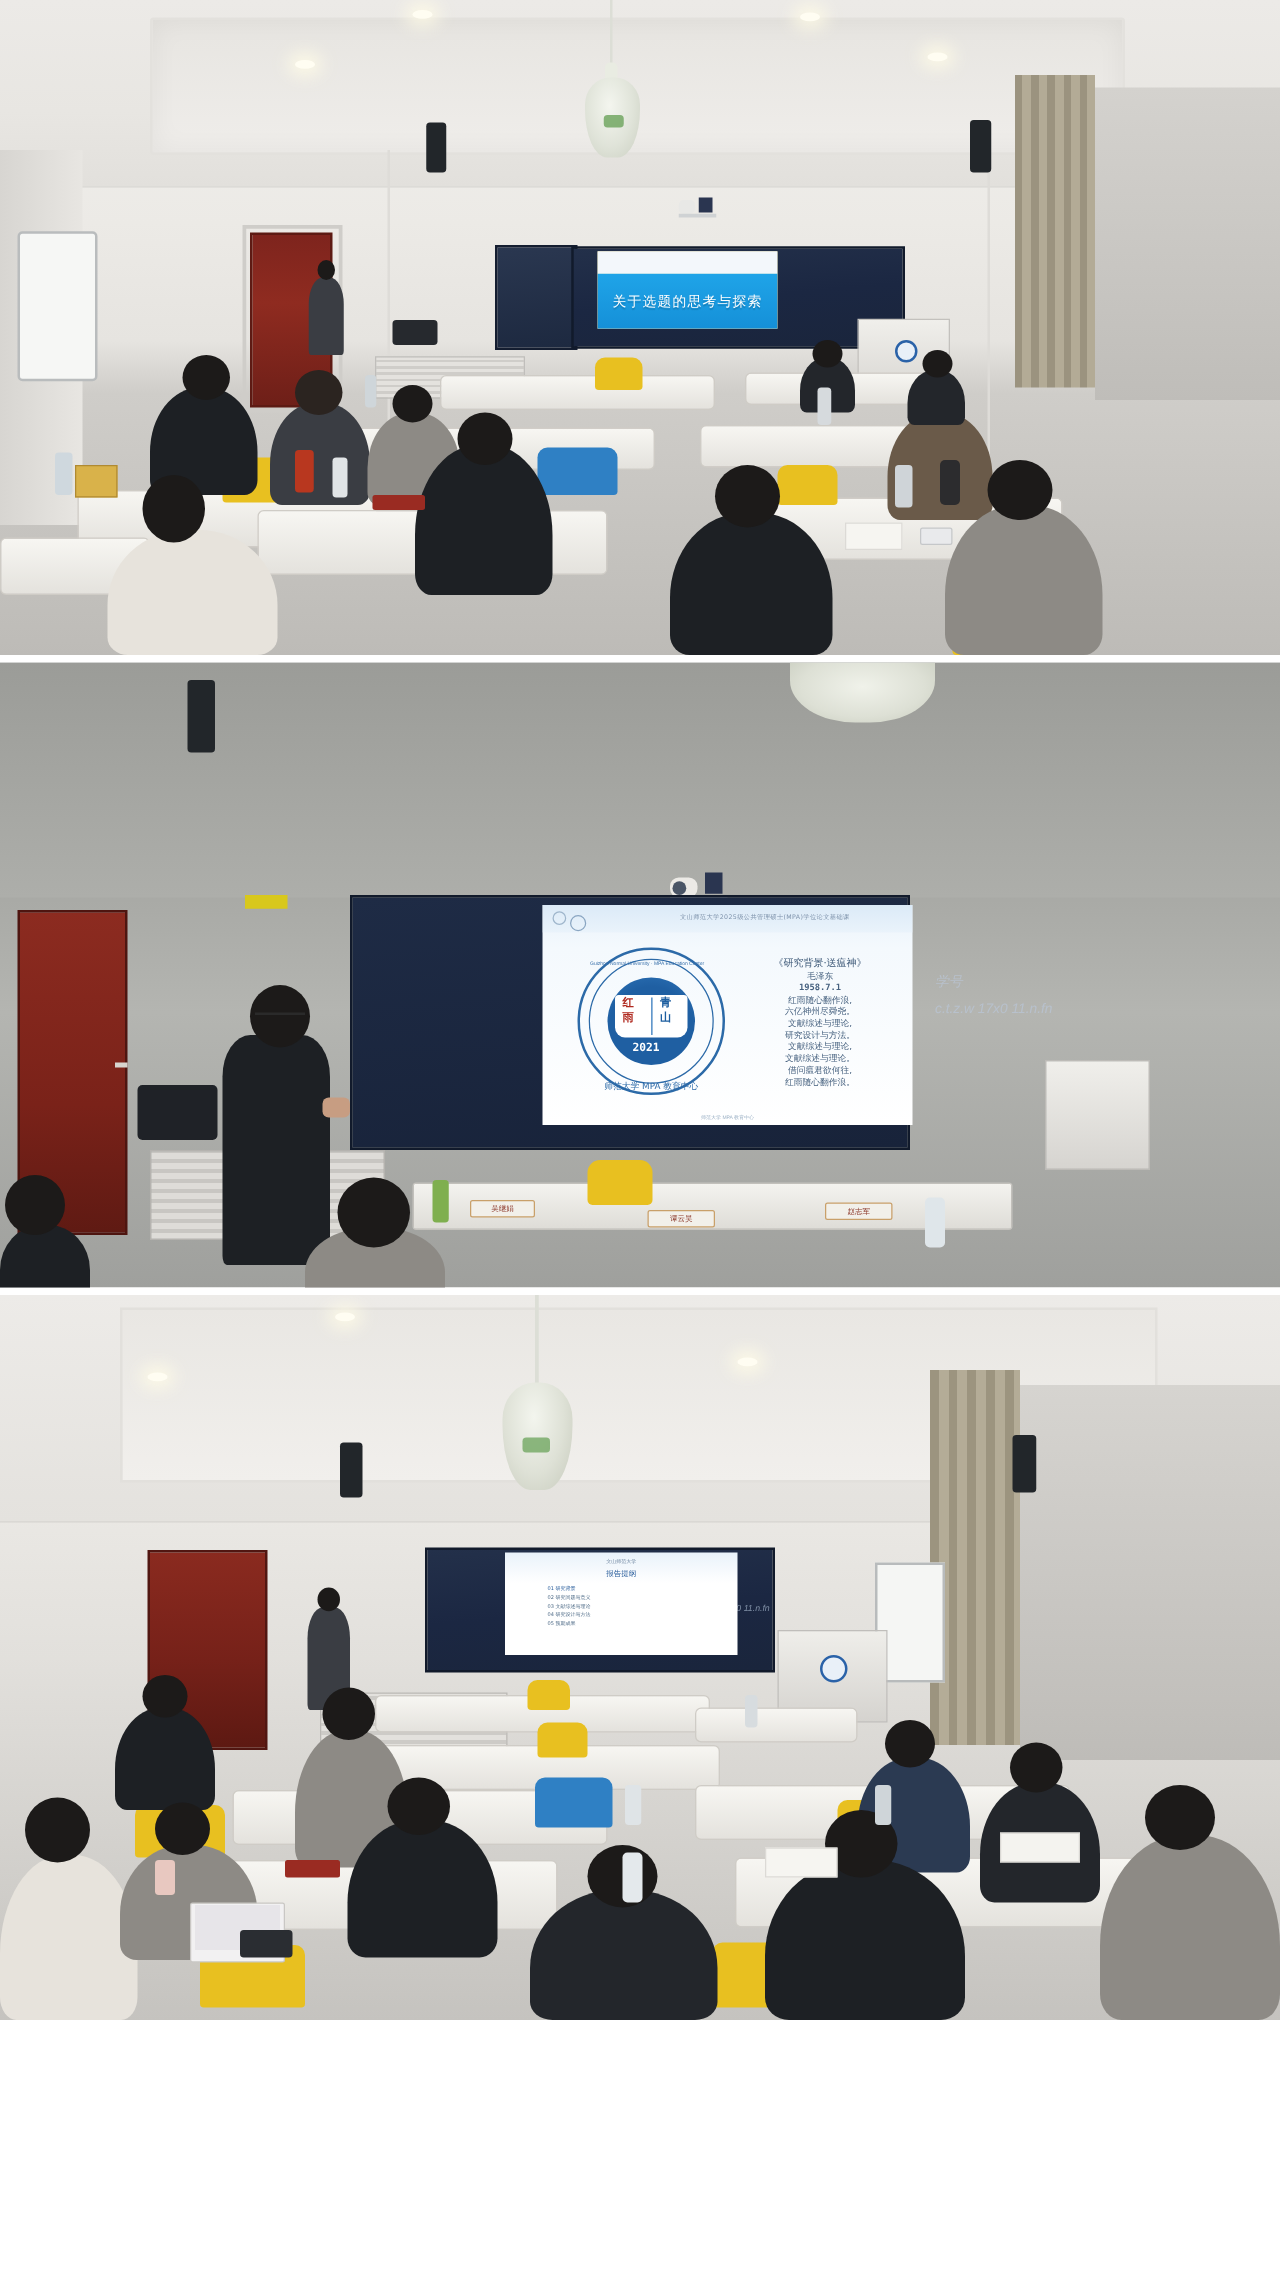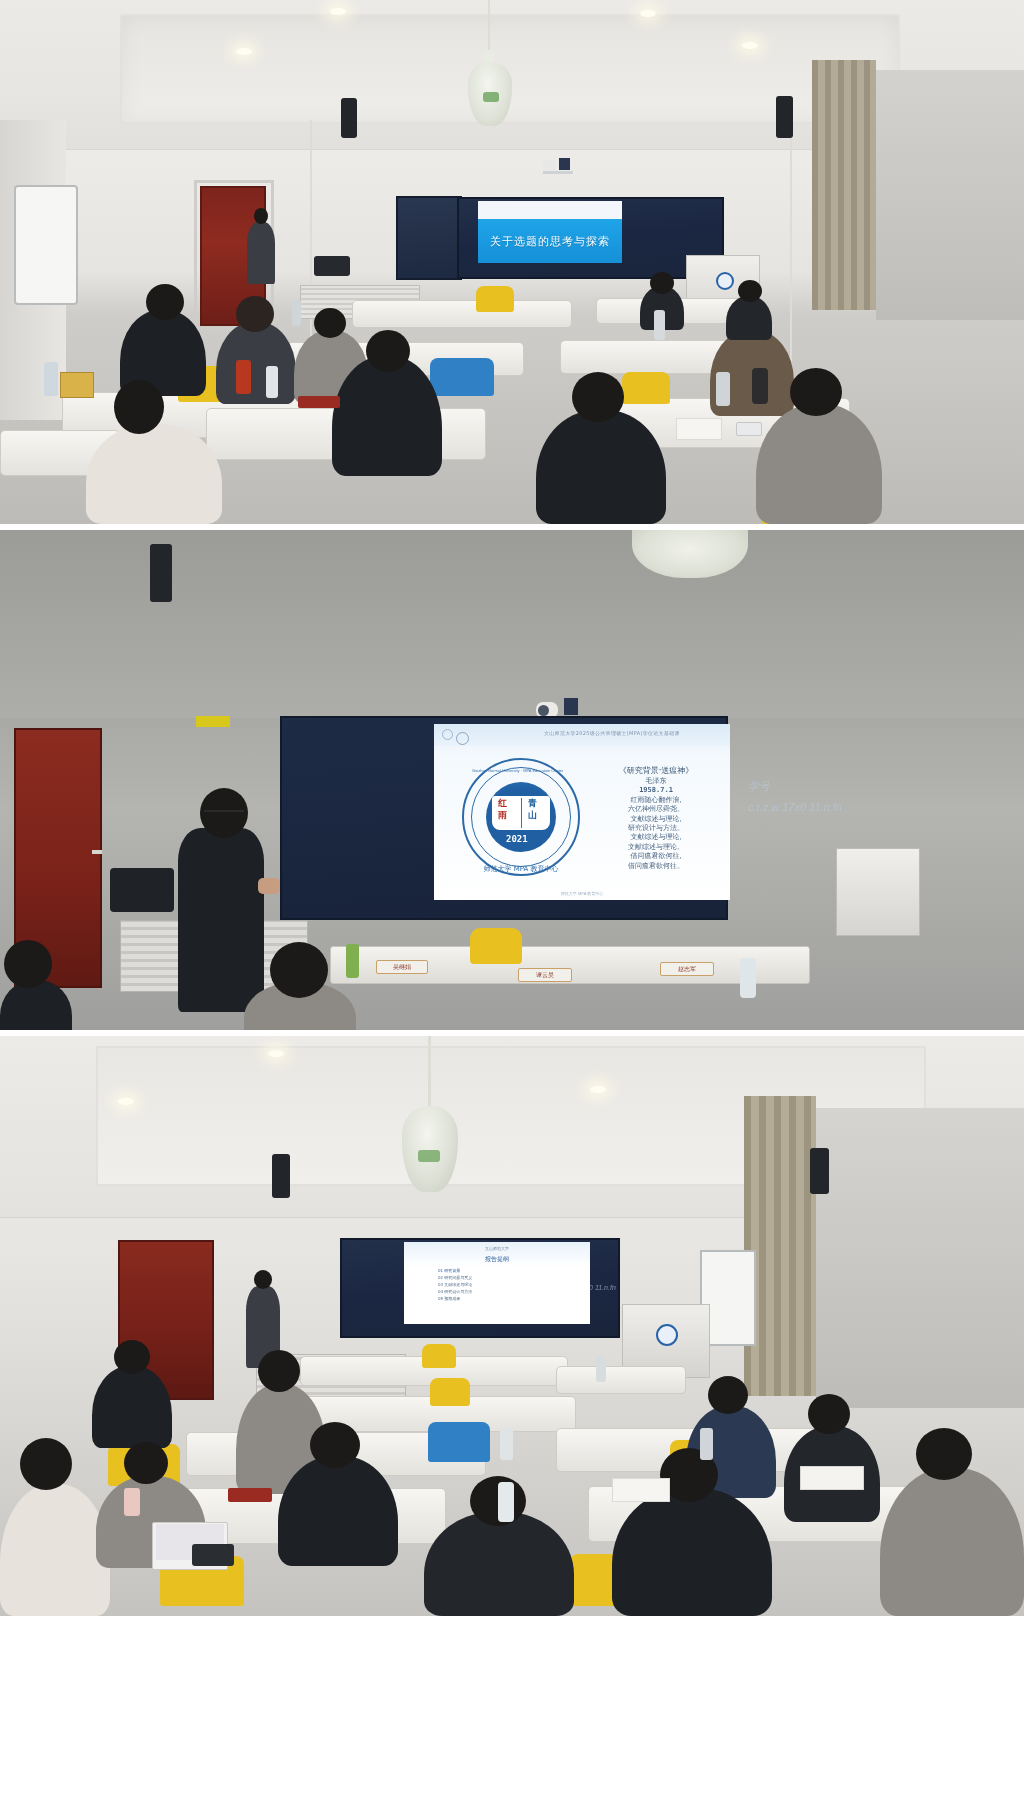--- a/index.html
+++ b/index.html
@@ -519,21 +519,21 @@
         <div class="ttl">《研究背景·送瘟神》</div>
         <div class="aut">毛泽东</div>
         <div class="date">1958.7.1</div>
         <div class="line">红雨随心翻作浪,</div>
         <div class="line">六亿神州尽舜尧。</div>
         <div class="line">文献综述与理论,</div>
         <div class="line">研究设计与方法。</div>
         <div class="line">文献综述与理论,</div>
         <div class="line">文献综述与理论。</div>
         <div class="line">借问瘟君欲何往,</div>
-        <div class="line">借问瘟君欲何往。</div>
+        <div class="line">红雨随心翻作浪。</div>
       </div>
 
       <div class="slide-foot">师范大学 MPA 教育中心</div>
     </div>
 
     <div class="radiator"></div>
     <div class="cabinet"></div>
 
     <div class="deskrow"></div>
     <div class="chair-y"></div>

